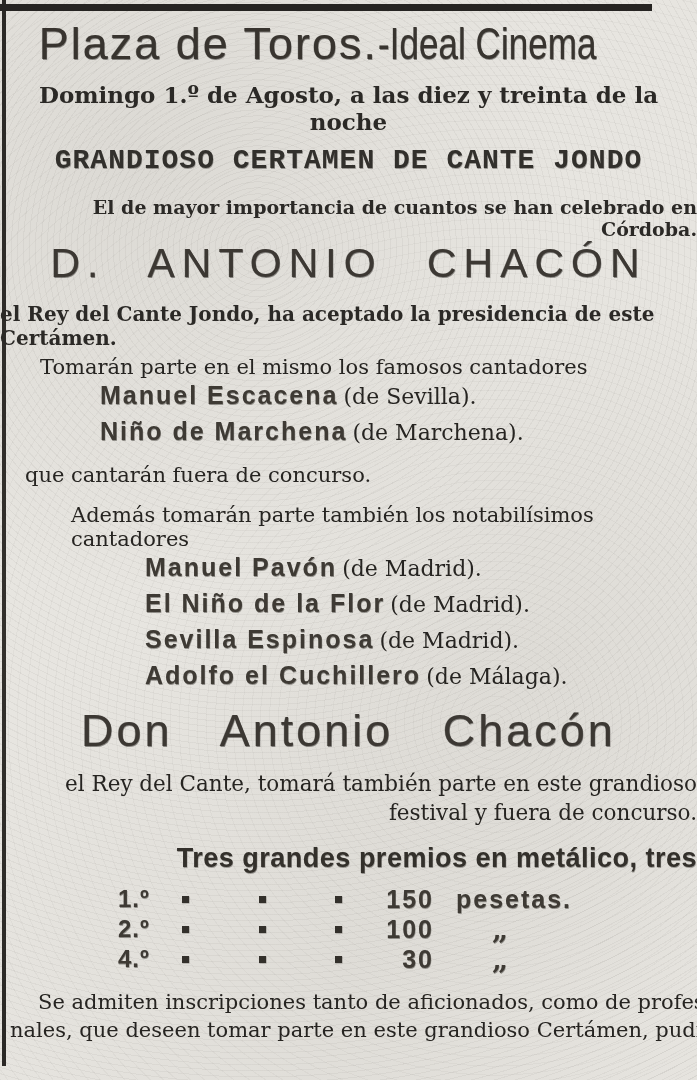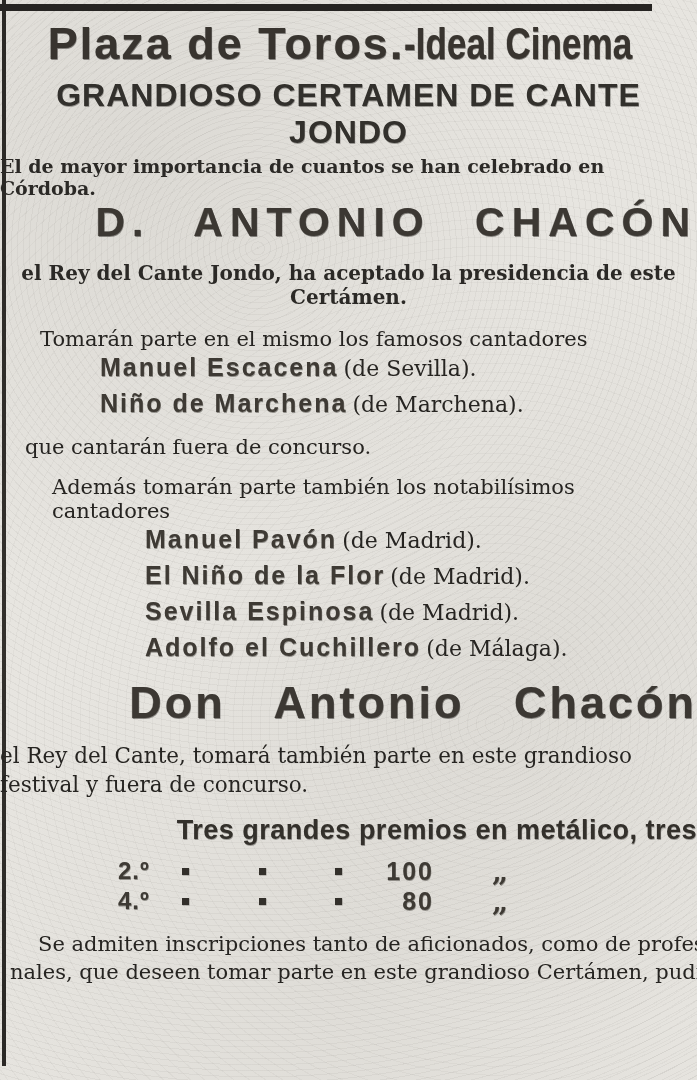--- a/index.html
+++ b/index.html
@@ -24,66 +24,66 @@
   }
   .top-rule{
     position:absolute;left:0;top:4px;width:652px;height:7px;
     background:#262422;
   }
   .content{position:relative;padding-top:20px;}
 
   
   .headline{
     font-family:"Liberation Sans","DejaVu Sans",sans-serif;
-    font-weight:bold;
-    text-align:right;
+    font-weight:normal;
+    text-align:center;
     color:#38342f;
     text-shadow:0.5px 0.5px 0 rgba(20,18,15,0.45), -0.5px -0.5px 0 rgba(20,18,15,0.25);
     white-space:nowrap;
   }
   .h-top{font-size:45px;letter-spacing:1px;line-height:1.05;}
   .h-top .t-main{letter-spacing:2px;}
   .h-top .t-sec{display:inline-block;transform:scaleX(0.78);transform-origin:left center;letter-spacing:0;}
   .h-chacon1{font-size:41px;letter-spacing:7px;word-spacing:26px;color:#3c3833;}
   .h-chacon2{font-size:45px;letter-spacing:3px;word-spacing:34px;margin-top:10px;color:#3c3833;}
 
   .dateline{
     font-family:"DejaVu Serif","Liberation Serif",serif;
     font-weight:bold;font-size:23px;text-align:center;margin-top:14px;color:#2b2926;
   }
   .eventline{
-    font-family:Liberation Sans, sans-serif;
-    font-weight:bold;font-size:32px;text-align:center;margin-top:10px;
+    font-family:Liberation Mono, monospace;
+    font-weight:bold;font-size:28px;text-align:center;margin-top:10px;
     letter-spacing:1px;color:#32302c;
     text-shadow:0.5px 0.5px 0 rgba(20,18,15,0.35);
   }
   .tagline{
-    font-weight:bold;font-size:19px;text-align:left;margin-top:4px;color:#2b2926;
+    font-weight:bold;font-size:19px;text-align:right;margin-top:20px;color:#2b2926;
   }
   .subline{
-    font-weight:bold;font-size:20px;text-align:center;margin-top:15px;color:#2b2926;
+    font-weight:bold;font-size:20px;text-align:left;margin-top:15px;color:#2b2926;
   }
   .body-line{font-size:21px;color:#262421;}
-  .indent-1{padding-left:40px;margin-top:18px;}
+  .indent-1{padding-left:40px;margin-top:5px;}
   .indent-0{padding-left:25px;margin-top:12px;}
-  .indent-2{padding-left:52px;margin-top:16px;}
+  .indent-2{padding-left:71px;margin-top:16px;}
 
   .singer-list{margin-top:0;}
   .singer-row{white-space:nowrap;line-height:33px;}
   .famous{padding-left:100px;}
   .notable{padding-left:145px;line-height:34px;}
   .singer-name{
     font-family:"Liberation Sans","DejaVu Sans",sans-serif;
     font-weight:bold;font-size:25px;letter-spacing:2px;
     color:#3e3a34;
     text-shadow:0.5px 0.5px 0 rgba(25,22,18,0.4);
   }
   .singer-origin{font-size:22px;color:#262421;}
 
-  .centered-sub{font-size:21.5px;text-align:left;margin-top:12px;color:#262421;line-height:1.35;}
+  .centered-sub{font-size:21.5px;text-align:right;margin-top:12px;color:#262421;line-height:1.35;}
 
   .prizes-heading{
     font-family:"Liberation Sans","DejaVu Sans",sans-serif;
     font-weight:bold;font-size:27px;padding-left:38px;margin-top:16px;
     color:#33302b;text-shadow:0.5px 0.5px 0 rgba(20,18,15,0.35);
     letter-spacing:0.5px;
     text-align:right;
   }
   .prize-table{margin-top:10px;margin-left:118px;}
   .prize-row{display:flex;align-items:center;height:30px;
@@ -105,20 +105,21 @@
 <div class="poster">
   <div class="left-rule"></div>
   <div class="top-rule"></div>
 
   <div class="content">
 
     <div class="headline h-top">
       <span class="t-main">Plaza de Toros.</span><span class="t-sec">-Ideal Cinema</span>
     </div>
 
+    <div class="dateline">Domingo 1.º de Agosto, a las diez y treinta de la noche</div>
 
     <div class="eventline">GRANDIOSO CERTAMEN DE CANTE JONDO</div>
 
     <div class="tagline">El de mayor importancia de cuantos se han celebrado en Córdoba.</div>
 
     <div class="headline h-chacon1">D. ANTONIO CHACÓN</div>
 
     <div class="subline">el Rey del Cante Jondo, ha aceptado la presidencia de este Certámen.</div>
 
     <div class="body-line indent-1">Tomarán parte en el mismo los famosos cantadores</div>
@@ -161,37 +162,47 @@
 
     <div class="centered-sub">
       <div>el  Rey del Cante, tomará también  parte  en  este grandioso</div>
       <div>festival y fuera de concurso.</div>
     </div>
 
     <div class="prizes-heading">Tres grandes premios en metálico, tres</div>
 
     <div class="prize-table">
       <div class="prize-row">
+        <span class="prize-rank">1.º</span>
+        <span class="prize-dots">
+            <span class="pdot"></span>
+            <span class="pdot"></span>
+            <span class="pdot"></span>
+          </span>
+        <span class="prize-amount">150</span>
+        <span class="prize-unit">pesetas.</span>
+      </div>
+      <div class="prize-row">
         <span class="prize-rank">2.º</span>
         <span class="prize-dots">
             <span class="pdot"></span>
             <span class="pdot"></span>
             <span class="pdot"></span>
           </span>
         <span class="prize-amount">100</span>
         <span class="prize-unit ditto">„</span>
       </div>
       <div class="prize-row">
         <span class="prize-rank">4.º</span>
         <span class="prize-dots">
             <span class="pdot"></span>
             <span class="pdot"></span>
             <span class="pdot"></span>
           </span>
-        <span class="prize-amount">80</span>
+        <span class="prize-amount">30</span>
         <span class="prize-unit ditto">„</span>
       </div>
     </div>
 
     <div class="registration">
       <div class="reg-line first">Se admiten inscripciones tanto de  aficionados, como de profesió-</div>
       <div class="reg-line">nales, que deseen tomar parte  en este grandioso  Certámen, pudiendo</div>
 
     </div>
 

